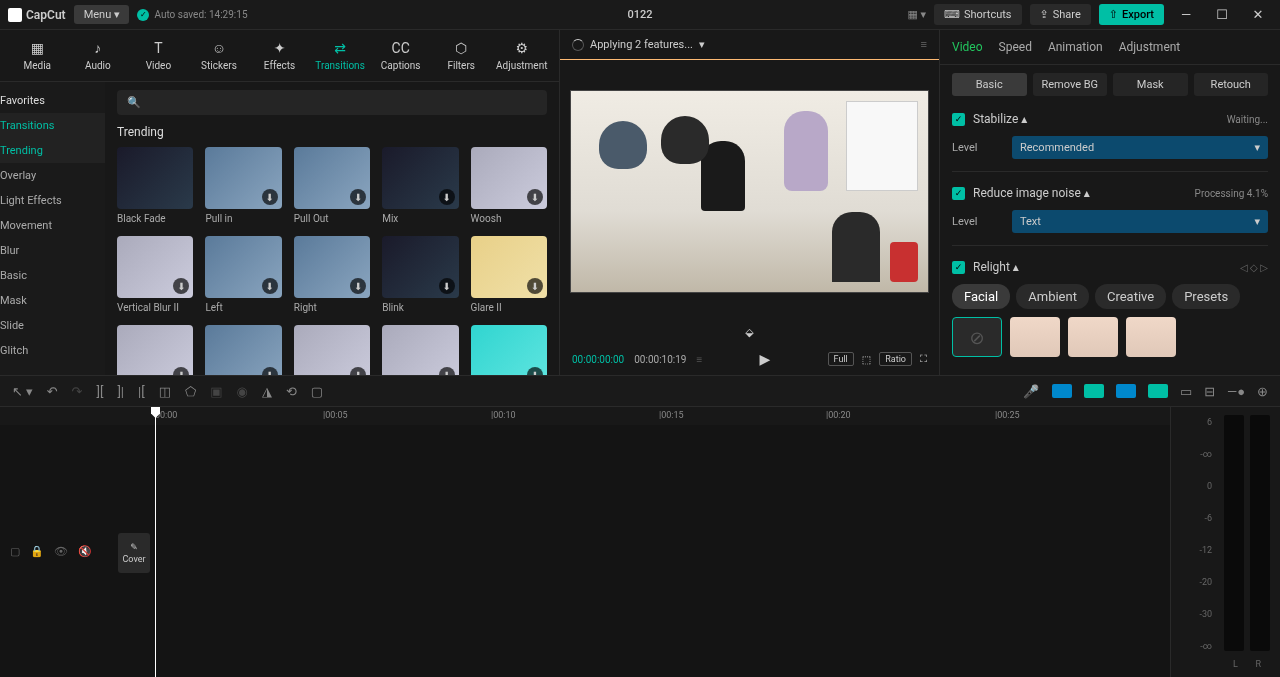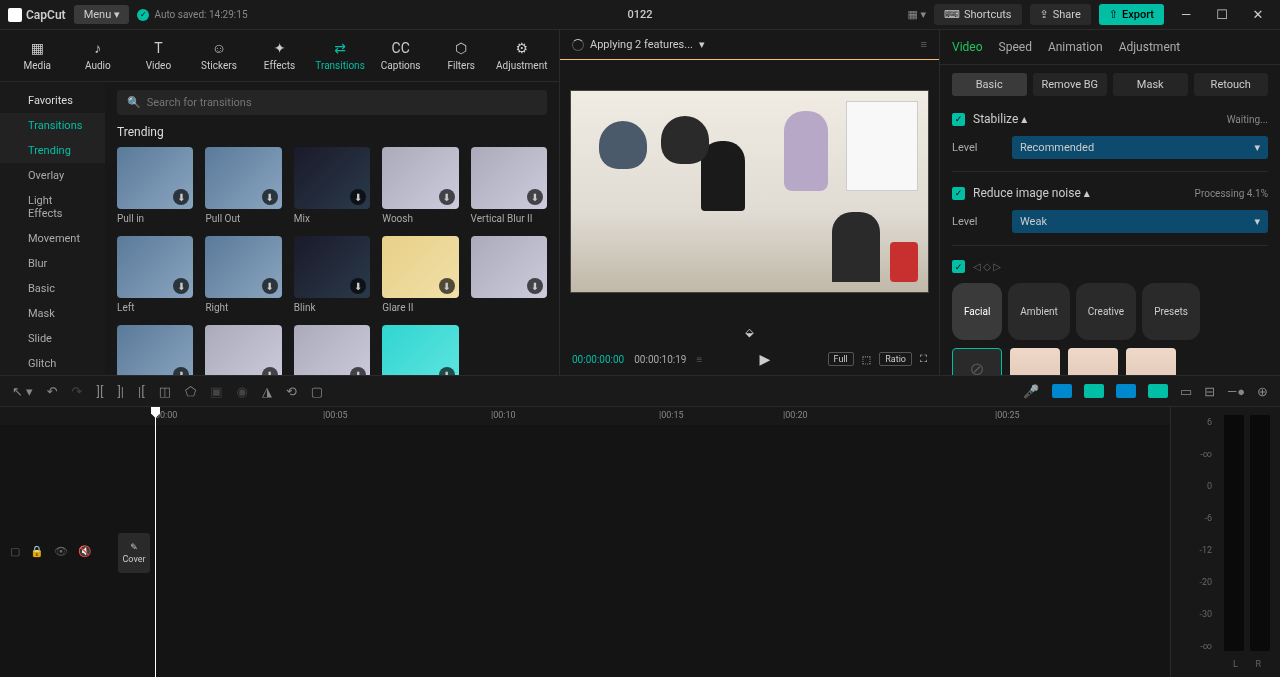--- a/index.html
+++ b/index.html
@@ -16,21 +16,21 @@
 .tb-btn.export{background:#00bfa5;color:#000;font-weight:500}
 .win-btn{width:28px;height:20px;display:flex;align-items:center;justify-content:center;cursor:pointer;font-size:13px}
 .main{display:flex;height:345px}
 .left-panel{width:560px;background:#181818;border-right:1px solid #2a2a2a;display:flex;flex-direction:column}
 .tab-row{display:flex;padding:6px 8px;gap:2px;border-bottom:1px solid #2a2a2a}
 .tab{flex:1;text-align:center;padding:4px 2px;cursor:pointer;font-size:10px;display:flex;flex-direction:column;align-items:center;gap:4px}
 .tab.active{color:#00bfa5}
 .tab-icon{width:16px;height:16px;display:flex;align-items:center;justify-content:center;font-size:14px}
 .left-body{display:flex;flex:1;overflow:hidden}
 .sidebar{width:105px;background:#1a1a1a;padding:6px 0}
-.side-item{padding:6px 28px;cursor:pointer;font-size:11px;color:#aaa}
+.side-item{padding:6px 0;cursor:pointer;font-size:11px;color:#aaa}
 .side-item.active{color:#00bfa5;background:#222}
 .side-item.fav{color:#ddd}
 .content{flex:1;padding:8px 12px;overflow:auto}
 .search-box{background:#252525;border-radius:4px;padding:6px 10px;display:flex;align-items:center;gap:6px;margin-bottom:10px}
 .search-box input{background:none;border:none;color:#888;outline:none;flex:1;font-size:11px}
 .section-title{font-size:12px;margin-bottom:8px;color:#ddd}
 .grid{display:grid;grid-template-columns:repeat(5,1fr);gap:12px}
 .trans-item{cursor:pointer}
 .thumb{width:100%;height:62px;background:linear-gradient(135deg,#5a7a9a,#8aa5bf);border-radius:4px;position:relative;margin-bottom:4px;overflow:hidden}
 .thumb.dark{background:linear-gradient(135deg,#1a1a2a,#2a3a4a)}
@@ -70,21 +70,21 @@
 .rp-body{padding:8px 12px;overflow:auto}
 .rp-section{margin-bottom:14px;padding-bottom:12px;border-bottom:1px solid #2a2a2a}
 .rp-row{display:flex;align-items:center;gap:8px;margin-bottom:10px}
 .chk{width:13px;height:13px;background:#00bfa5;border-radius:2px;display:flex;align-items:center;justify-content:center;font-size:9px;color:#000}
 .rp-label{flex:1;font-size:12px}
 .rp-status{font-size:10px;color:#888}
 .rp-field{display:flex;align-items:center;gap:10px;margin-top:8px}
 .rp-field-label{width:50px;font-size:11px;color:#aaa}
 .select{flex:1;background:#0c4a6e;padding:5px 8px;border-radius:3px;font-size:11px;display:flex;justify-content:space-between;align-items:center}
 .pills{display:flex;gap:6px;margin:8px 0}
-.pill{padding:23px 12px;background:#2a2a2a;border-radius:12px;font-size:10px;cursor:pointer}
+.pill{padding:5px 12px;background:#2a2a2a;border-radius:12px;font-size:13px;cursor:pointer}
 .pill.active{background:#3a3a3a;color:#fff}
 .presets{display:flex;gap:8px}
 .preset{width:50px;height:40px;background:#2a2a2a;border-radius:4px;cursor:pointer;display:flex;align-items:center;justify-content:center;position:relative}
 .preset.active{border:1.5px solid #00bfa5}
 .preset.face{background:linear-gradient(180deg,#f0d8c8,#e0c8b8)}
 .tool-row{height:32px;background:#1a1a1a;border-top:1px solid #2a2a2a;border-bottom:1px solid #2a2a2a;display:flex;align-items:center;padding:0 12px;gap:14px}
 .tool{cursor:pointer;color:#888;font-size:13px;display:flex;align-items:center}
 .tool-right{margin-left:auto;display:flex;gap:12px;align-items:center}
 .tool-chip{width:20px;height:14px;background:#0088cc;border-radius:2px;cursor:pointer}
 .tool-chip.alt{background:#00bfa5}
@@ -184,24 +184,27 @@
             <div class="side-item " style="">Blur</div>
             <div class="side-item " style="">Basic</div>
             <div class="side-item " style="">Mask</div>
             <div class="side-item " style="">Slide</div>
             <div class="side-item " style="">Glitch</div>
           </div>
       </div>
       <div class="content">
         <div class="search-box">
           <span>🔍</span>
-          <input placeholder="Search for transitions" style="">
         </div>
         <div class="section-title">Trending</div>
         <div class="grid" id="trans-grid">
+            <div class="trans-item">
+              <div class="thumb dark"></div>
+              <div class="trans-label">Black Fade</div>
+            </div>
             <div class="trans-item">
               <div class="thumb ">
                 <span class="dl-icon">⬇</span>
               </div>
               <div class="trans-label">Pull in</div>
             </div>
             <div class="trans-item">
               <div class="thumb ">
                 <span class="dl-icon">⬇</span>
               </div>
@@ -349,28 +352,29 @@
       </div>
       <div class="rp-section">
         <div class="rp-row">
           <span class="chk">✓</span>
           <span class="rp-label"><span>Reduce image noise</span> ▴</span>
           <span class="rp-status">Processing 4.1%</span>
         </div>
         <div class="rp-field">
           <span class="rp-field-label">Level</span>
           <div class="select">
-              <span>Weak</span>
+              <span>Text</span>
               <span>▾</span>
             </div>
         </div>
       </div>
       <div class="rp-section" style="border:none">
         <div class="rp-row">
           <span class="chk">✓</span>
+          <span class="rp-label"><span>Relight</span> ▴</span>
           <span style="color:#666;font-size:10px">◁ ◇ ▷</span>
         </div>
         <div class="pills" id="pills">
             <span class="pill active">Facial</span>
             <span class="pill ">Ambient</span>
             <span class="pill ">Creative</span>
             <span class="pill ">Presets</span>
           </div>
         <div class="presets">
           <div class="preset active">
@@ -412,21 +416,21 @@
   </div>
 </div>
 
 <div class="timeline">
   <div class="tl-main">
     <div class="ruler" id="ruler">
         <span style="left:155px">00:00</span>
         <span style="left:323px">|00:05</span>
         <span style="left:491px">|00:10</span>
         <span style="left:659px">|00:15</span>
-        <span style="left:783px">|00:20</span>
+        <span style="left:826px">|00:20</span>
         <span style="left:995px">|00:25</span>
       </div>
     <div class="playhead"></div>
     <div class="track-area">
       <div class="track-controls">
         <span>▢</span>
         <span>🔒</span>
         <span>👁</span>
         <span>🔇</span>
       </div>

